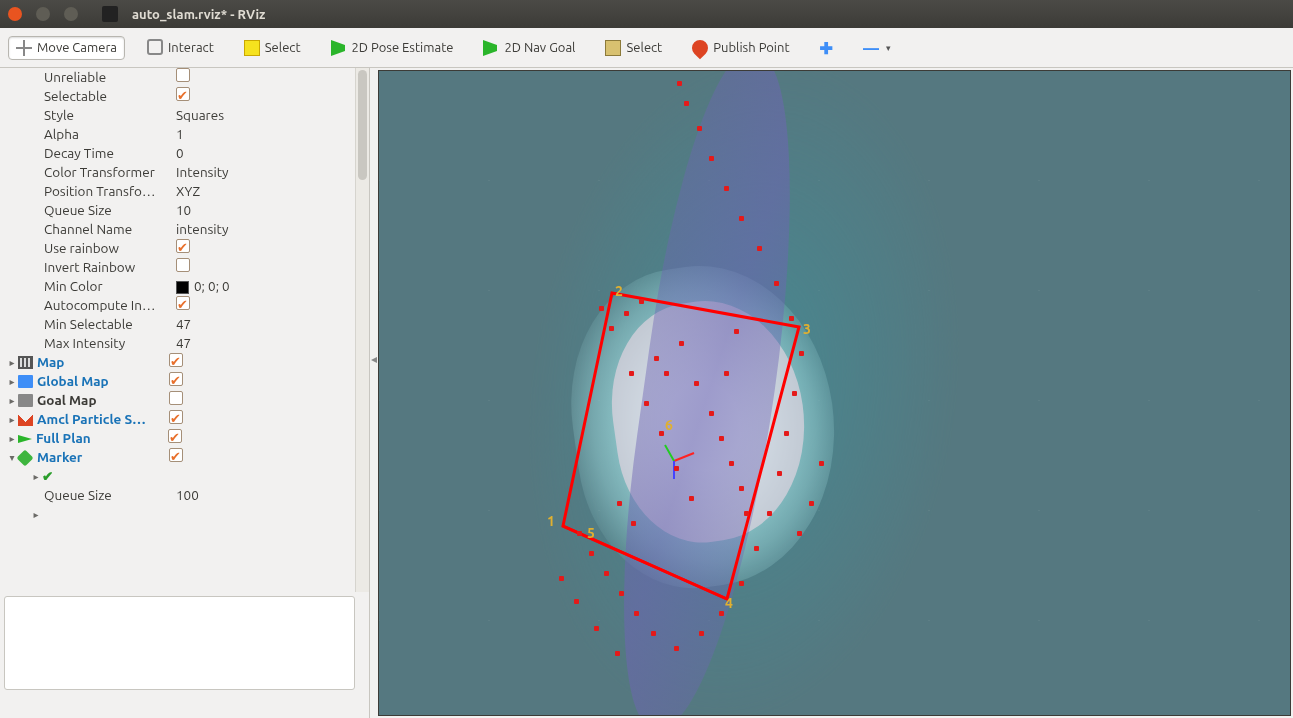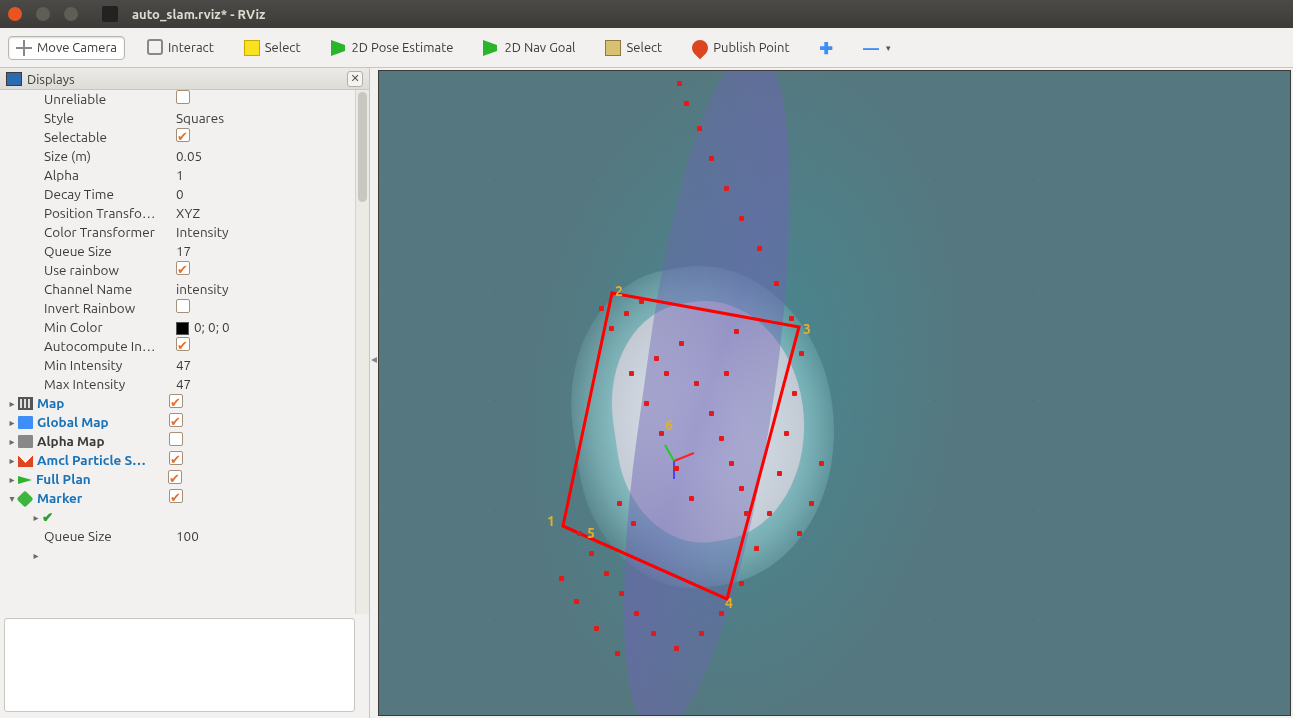--- a/index.html
+++ b/index.html
@@ -139,106 +139,94 @@
     </div>
   <div class="tbtn">
       <span class="ticon-minus">—</span>
       <span class="caret">▾</span>
     </div>
 </div>
 
 <div class="main">
 
   <div class="panel">
-    <div class="panel-hdr">
-      <span style="display:flex;align-items:center">
-        <span class="monicon"></span>
-        <span>Displays</span>
-      </span>
-      <span class="xicon">✕</span>
-    </div>
 
     <div class="tree">
       <div class="scrollbar">
           <div class="thumb"></div>
         </div>
 
       <div class="tree-row">
           <span class="indent" style="width:44px"></span>
           <span class="label">Unreliable</span>
           <span class="value"><span class="chk"></span></span>
         </div>
       <div class="tree-row">
           <span class="indent" style="width:44px"></span>
+          <span class="label">Selectable</span>
+          <span class="value"><span class="chk on"></span></span>
+        </div>
+      <div class="tree-row">
+          <span class="indent" style="width:44px"></span>
           <span class="label">Style</span>
           <span class="value">Squares</span>
         </div>
       <div class="tree-row">
           <span class="indent" style="width:44px"></span>
-          <span class="label">Selectable</span>
-          <span class="value"><span class="chk on"></span></span>
-        </div>
-      <div class="tree-row">
-          <span class="indent" style="width:44px"></span>
-          <span class="label">Size (m)</span>
-          <span class="value">0.05</span>
-        </div>
-      <div class="tree-row">
-          <span class="indent" style="width:44px"></span>
           <span class="label">Alpha</span>
           <span class="value">1</span>
         </div>
       <div class="tree-row">
           <span class="indent" style="width:44px"></span>
           <span class="label">Decay Time</span>
           <span class="value">0</span>
         </div>
       <div class="tree-row">
           <span class="indent" style="width:44px"></span>
+          <span class="label">Color Transformer</span>
+          <span class="value">Intensity</span>
+        </div>
+      <div class="tree-row">
+          <span class="indent" style="width:44px"></span>
           <span class="label">Position Transfo…</span>
           <span class="value">XYZ</span>
         </div>
       <div class="tree-row">
           <span class="indent" style="width:44px"></span>
-          <span class="label">Color Transformer</span>
-          <span class="value">Intensity</span>
-        </div>
-      <div class="tree-row">
-          <span class="indent" style="width:44px"></span>
           <span class="label">Queue Size</span>
-          <span class="value">17</span>
-        </div>
-      <div class="tree-row">
-          <span class="indent" style="width:44px"></span>
-          <span class="label">Use rainbow</span>
-          <span class="value"><span class="chk on"></span></span>
+          <span class="value">10</span>
         </div>
       <div class="tree-row">
           <span class="indent" style="width:44px"></span>
           <span class="label">Channel Name</span>
           <span class="value">intensity</span>
         </div>
       <div class="tree-row">
           <span class="indent" style="width:44px"></span>
+          <span class="label">Use rainbow</span>
+          <span class="value"><span class="chk on"></span></span>
+        </div>
+      <div class="tree-row">
+          <span class="indent" style="width:44px"></span>
           <span class="label">Invert Rainbow</span>
           <span class="value"><span class="chk"></span></span>
         </div>
       <div class="tree-row">
           <span class="indent" style="width:44px"></span>
           <span class="label">Min Color</span>
           <span class="value"><span class="swatch" style="background:#000"></span><span>0; 0; 0</span></span>
         </div>
       <div class="tree-row">
           <span class="indent" style="width:44px"></span>
           <span class="label">Autocompute In…</span>
           <span class="value"><span class="chk on"></span></span>
         </div>
       <div class="tree-row">
           <span class="indent" style="width:44px"></span>
-          <span class="label">Min Intensity</span>
+          <span class="label">Min Selectable</span>
           <span class="value">47</span>
         </div>
       <div class="tree-row">
           <span class="indent" style="width:44px"></span>
           <span class="label">Max Intensity</span>
           <span class="value">47</span>
         </div>
 
       <div class="tree-row blue">
           <span class="indent" style="width:6px"></span>
@@ -251,21 +239,21 @@
           <span class="indent" style="width:6px"></span>
           <span class="arrow">▸</span>
           <span class="icon-sm icon-folder"></span>
           <span class="label">Global Map</span>
           <span class="value"><span class="chk on"></span></span>
         </div>
       <div class="tree-row bold">
           <span class="indent" style="width:6px"></span>
           <span class="arrow">▸</span>
           <span class="icon-sm icon-folder-g"></span>
-          <span class="label">Alpha Map</span>
+          <span class="label">Goal Map</span>
           <span class="value"><span class="chk"></span></span>
         </div>
       <div class="tree-row blue">
           <span class="indent" style="width:6px"></span>
           <span class="arrow">▸</span>
           <span class="icon-sm icon-amcl"></span>
           <span class="label">Amcl Particle S…</span>
           <span class="value"><span class="chk on"></span></span>
         </div>
       <div class="tree-row blue">

